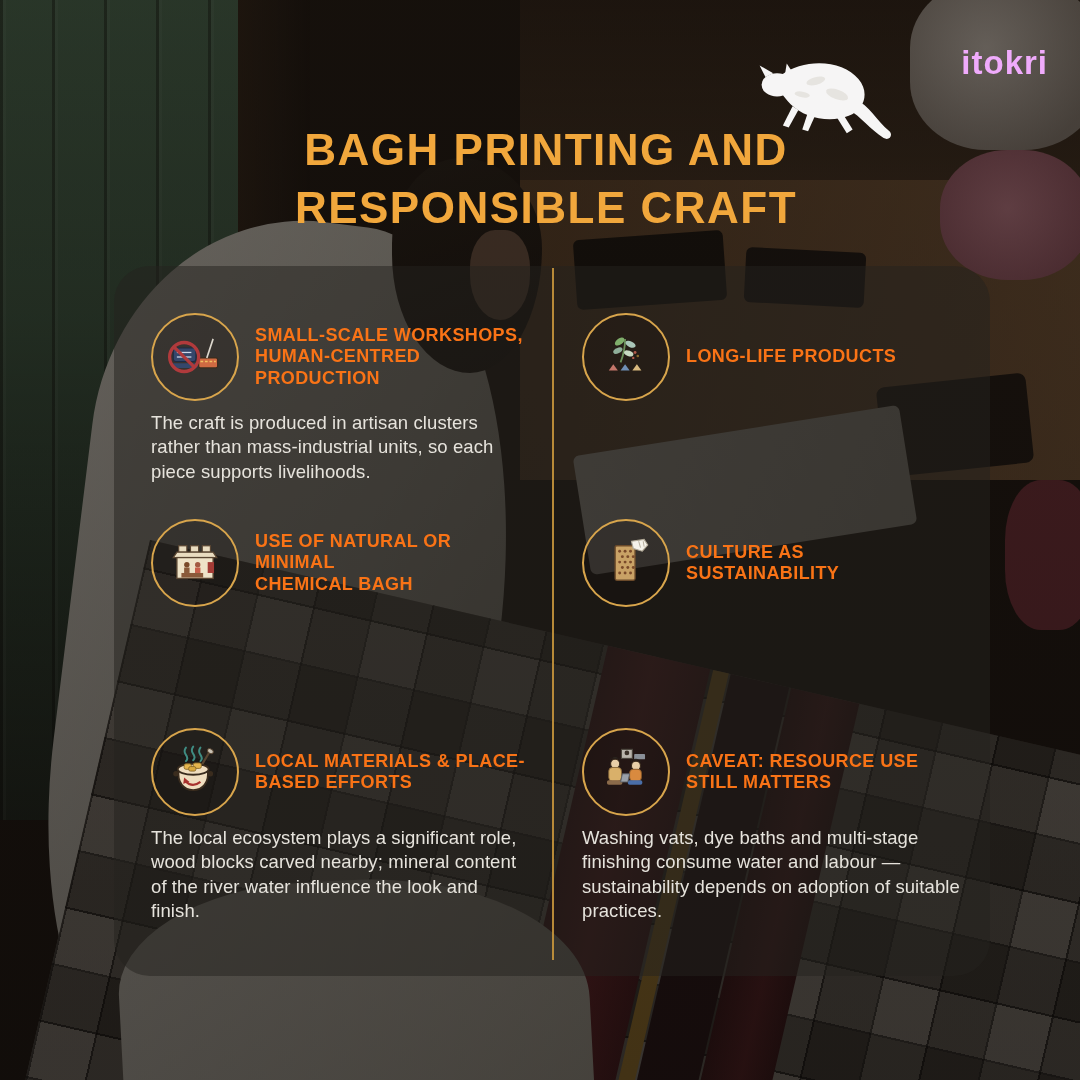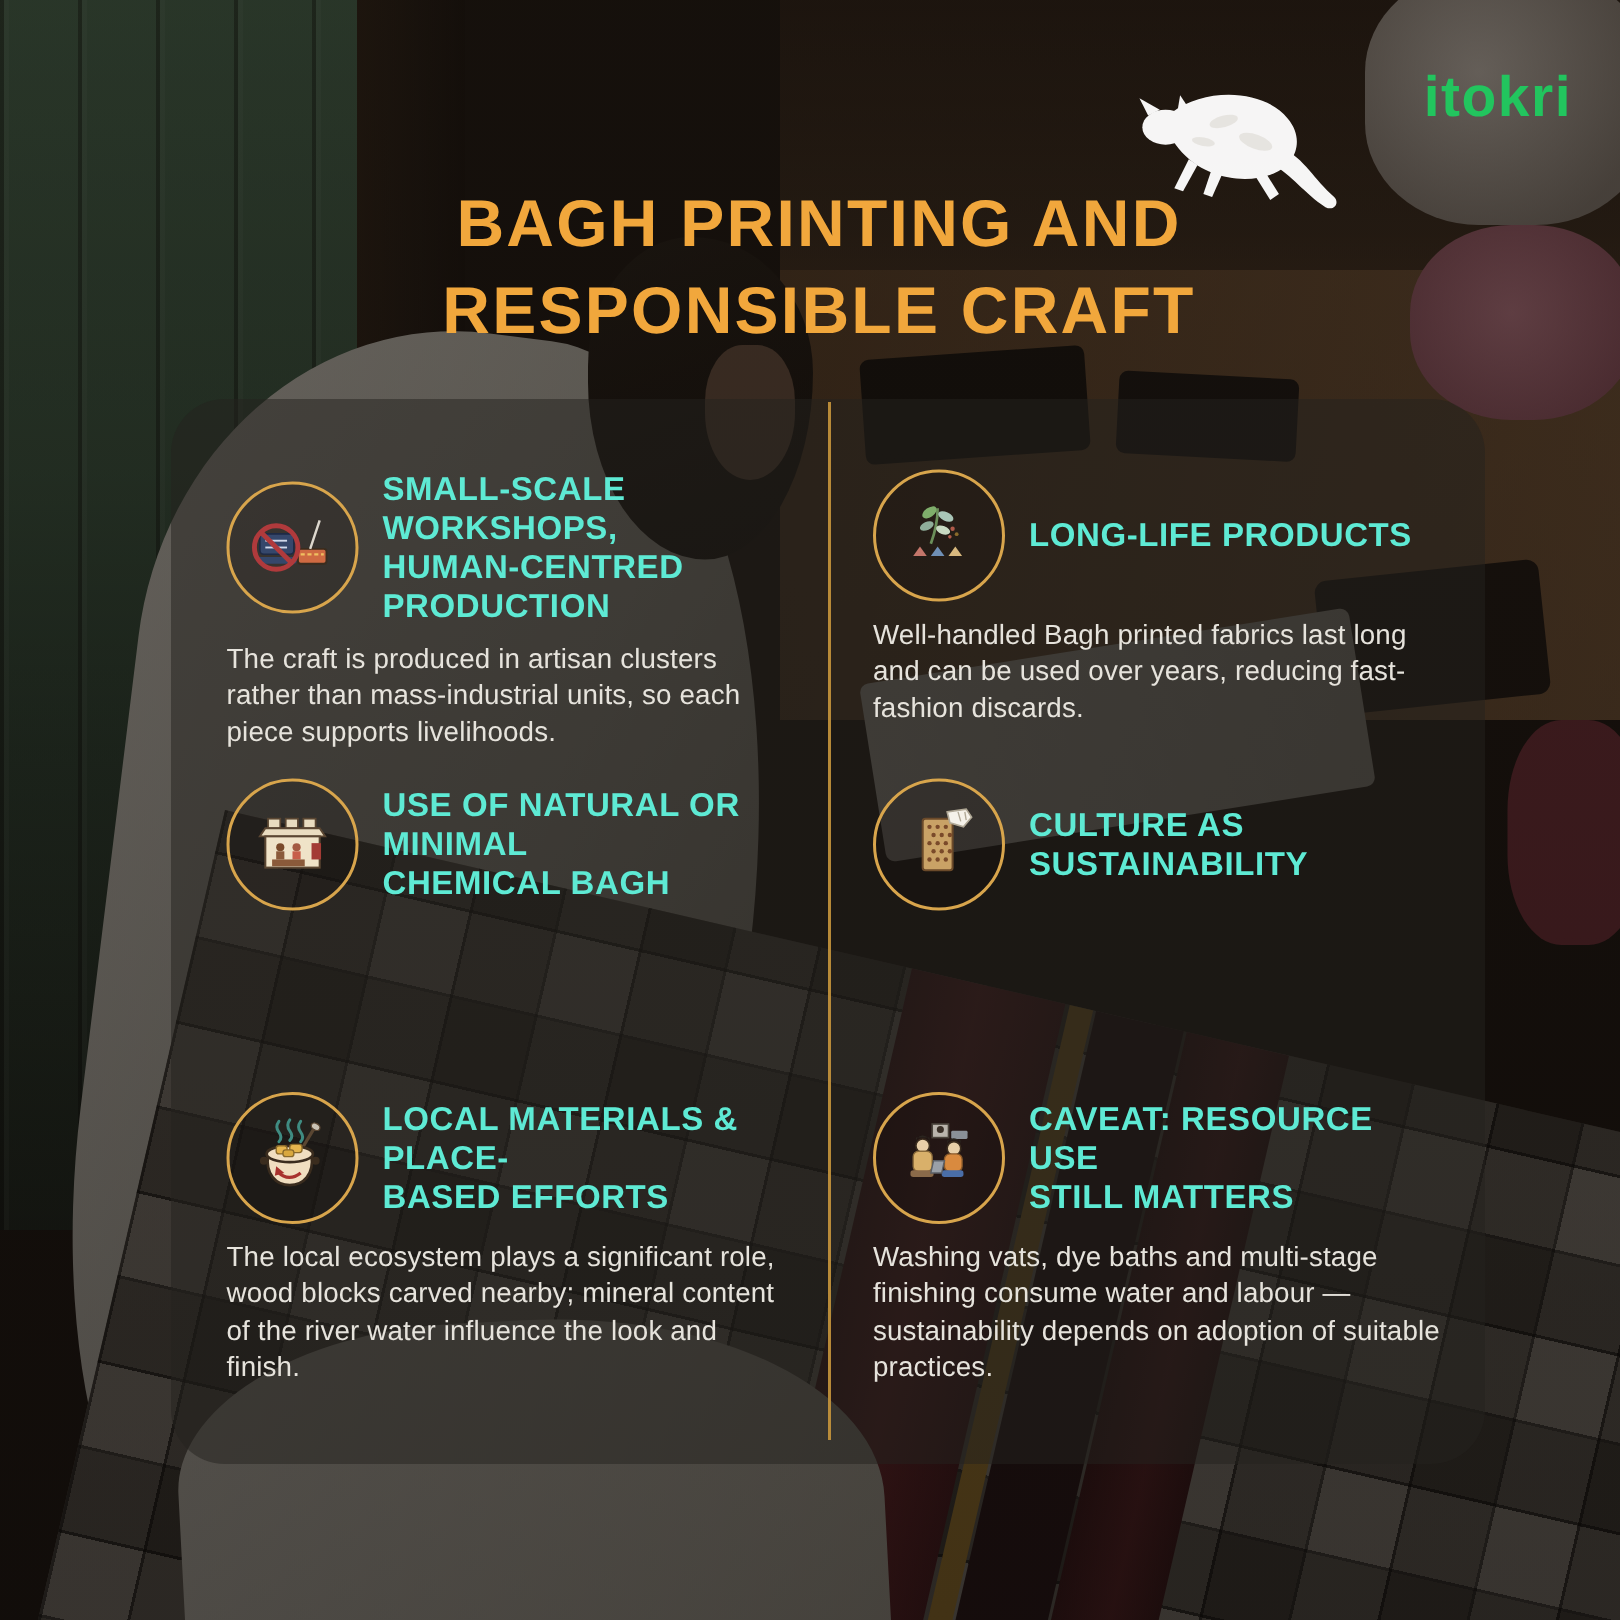--- a/index.html
+++ b/index.html
@@ -80,21 +80,21 @@
     position:absolute;left:120px;top:880px;width:470px;height:260px;border-radius:40% 50% 10% 10%;
     background:linear-gradient(120deg,#cfccc2,#b0ac9f);transform:rotate(-3deg);
   }
   .bg-overlay{
     position:absolute;inset:0;z-index:2;
     background:linear-gradient(180deg, rgba(18,14,10,.56) 0%, rgba(16,12,9,.60) 40%, rgba(13,10,8,.66) 100%);
   }
   
   .logo{
     position:absolute;z-index:6;right:32px;top:44px;
-    font-size:38px;font-weight:bold;letter-spacing:1px;color:#22c55e;
+    font-size:33px;font-weight:bold;letter-spacing:1px;color:#f0abfc;
   }
   .tiger{position:absolute;z-index:6;left:748px;top:50px;width:155px;height:120px;}
   .page-title{
     position:absolute;z-index:5;left:12px;right:0;top:92px;
     text-align:center;white-space:pre-line;
     font-size:44px;font-weight:bold;letter-spacing:1.5px;line-height:1.3;
     color:#f1a73c;
   }
   .panel{
     position:absolute;z-index:4;left:114px;top:266px;width:876px;height:710px;
@@ -113,22 +113,22 @@
   .section{box-sizing:border-box;}
   .cell-left{padding:0 22px 0 37px;}
   .cell-right{padding:0 28px 0 30px;}
   .sec-head{display:flex;align-items:center;gap:16px;min-height:88px;}
   .icon-circle{
     width:88px;height:88px;flex:none;border:2px solid #d8a54c;border-radius:50%;
     box-sizing:border-box;display:flex;align-items:center;justify-content:center;
     background:rgba(10,8,6,.18);
   }
   .sec-title{
-    margin:0;font-size:22px;font-weight:bold;line-height:1.18;letter-spacing:.4px;
-    color:#5eead4;white-space:pre-line;
+    margin:0;font-size:18px;font-weight:bold;line-height:1.18;letter-spacing:.4px;
+    color:#f97316;white-space:pre-line;
   }
   .sec-desc{
     margin:10px 0 0 0;font-size:18.5px;line-height:1.32;letter-spacing:.1px;
     color:#e6e3dc;max-width:396px;
   }
 </style>
 </head>
 <body>
 
 <div class="bg">
@@ -217,21 +217,20 @@
           <circle cx="42" cy="27" r="1.6" fill="#b05a4a"></circle>
           <circle cx="45" cy="31" r="1.4" fill="#8a6a2a"></circle>
           <circle cx="40" cy="33" r="1.3" fill="#b05a4a"></circle>
           <polygon points="13,47 23,47 18,40" fill="#c4766a"></polygon>
           <polygon points="26,47 36,47 31,40" fill="#6f8fb5"></polygon>
           <polygon points="39,47 49,47 44,40" fill="#d9b97e"></polygon>
         </svg>
       </div>
       <h3 class="sec-title">LONG-LIFE PRODUCTS</h3>
     </div>
-    <p class="sec-desc">Well-handled Bagh printed fabrics last long and can be used over years, reducing fast-fashion discards.</p>
   </div>
 
   <div class="section cell-left">
     <div class="sec-head">
       <div class="icon-circle">
         <svg width="58" height="58" viewBox="0 0 64 64">
           <rect x="14" y="13" width="9" height="7" fill="#e9dcc0" stroke="#5a4632" stroke-width="1.3"></rect>
           <rect x="27" y="13" width="9" height="7" fill="#e9dcc0" stroke="#5a4632" stroke-width="1.3"></rect>
           <rect x="40" y="13" width="9" height="7" fill="#e9dcc0" stroke="#5a4632" stroke-width="1.3"></rect>
           <polygon points="8,26 56,26 52,20 12,20" fill="#e9dcc0" stroke="#5a4632" stroke-width="1.4"></polygon>

